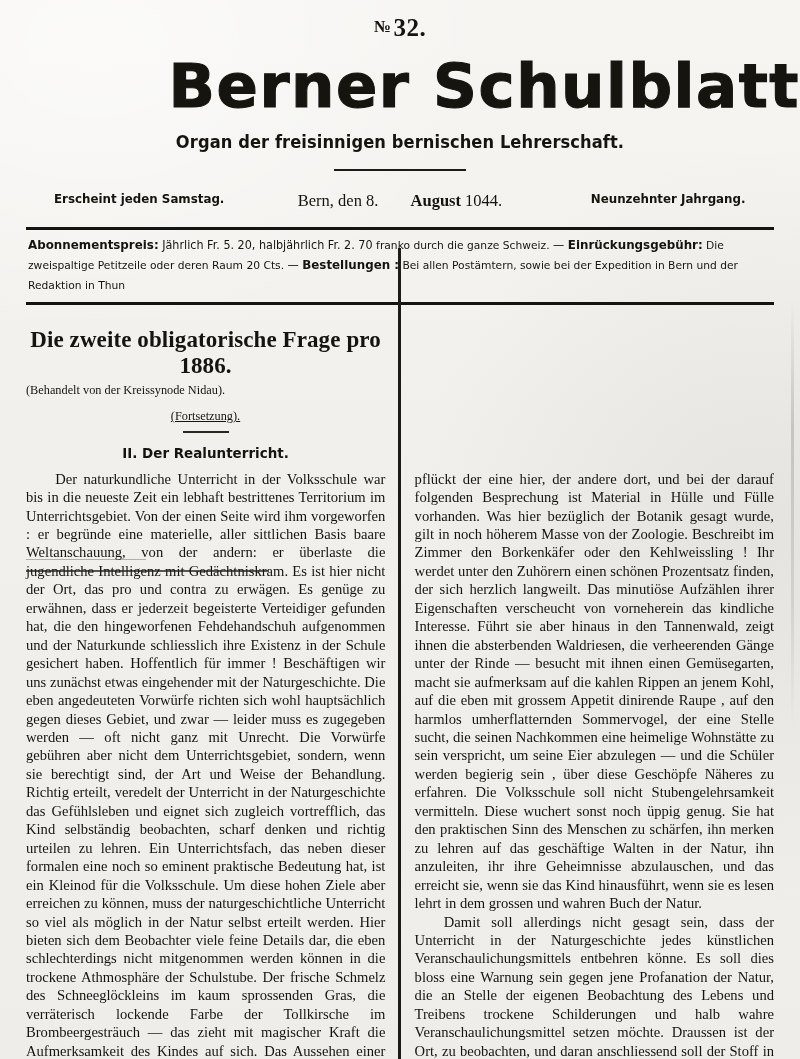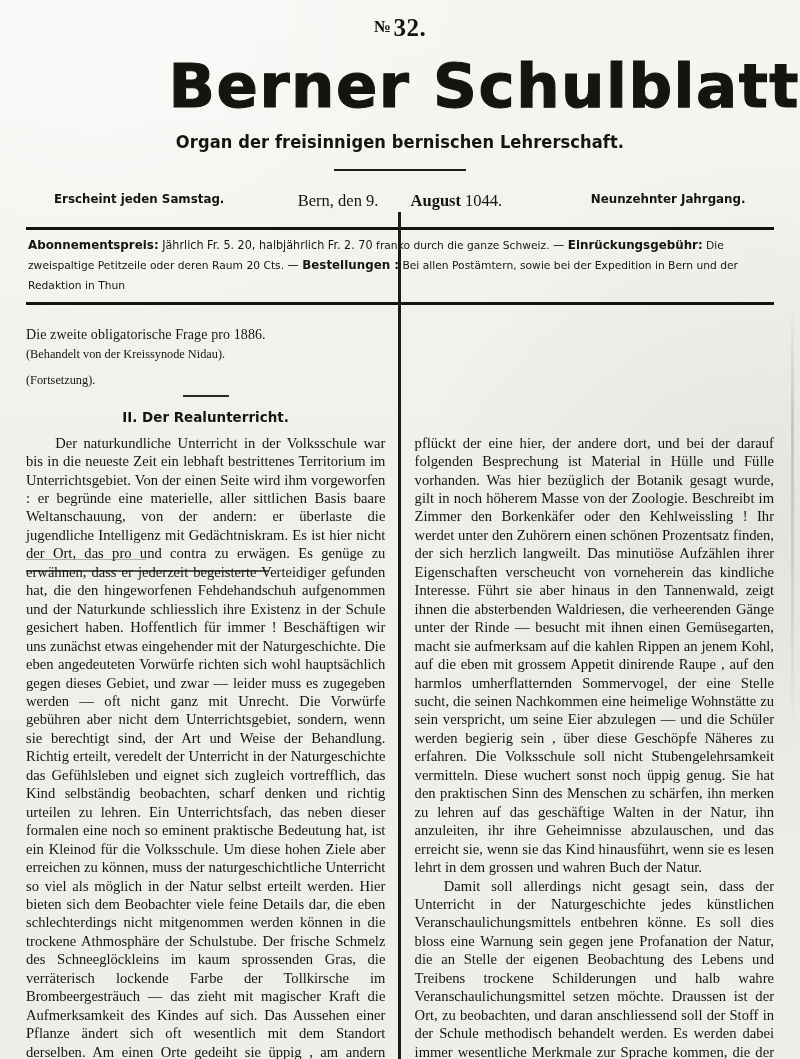--- a/index.html
+++ b/index.html
@@ -110,35 +110,37 @@
   }
   .band .lbl { font-weight: bold; font-size: 12.3px; }
   .band .sm  { font-size: 11.1px; }
 
   
   .article {
     margin: 22px 26px 0 26px;
     position: relative;
   }
   .art-head {
-    text-align: left;
-    font-weight: normal;
-    font-size: 14px;
+    text-align: center;
+    font-weight: bold;
+    font-size: 23px;
     letter-spacing: 0.1px;
     width: 48%;
   }
   .art-byline {
     font-size: 12.3px;
     margin-top: 4px;
     width: 48%;
   }
   .art-cont {
+    text-align: center;
     font-size: 12.3px;
     margin-top: 11px;
     width: 48%;
+    text-decoration: underline;
   }
   .rule-tiny {
     width: 46px;
     height: 1.6px;
     background: #2a2720;
     margin: 7px 0 0 0;
     position: relative;
     left: calc(24% - 23px);
   }
   .sec-head {
@@ -227,21 +229,21 @@
     </div>
 
     <div class="masthead-title">Berner Schulblatt</div>
 
     <div class="masthead-sub">Organ der freisinnigen bernischen Lehrerschaft.</div>
 
     <div class="rule-short"></div>
 
     <div class="info-row">
       <div class="info-left">Erscheint jeden Samstag.</div>
-      <div class="info-mid"><span>Bern, den 9. </span><b>August</b><span> 1044.</span></div>
+      <div class="info-mid"><span>Bern, den 8. </span><b>August</b><span> 1044.</span></div>
       <div class="info-right">Neunzehnter Jahrgang.</div>
     </div>
 
     <div class="band">
       <p><span class="lbl">Abonnementspreis:</span><span> Jährlich Fr. 5. 20, halbjährlich Fr. 2. 70 </span><span class="sm">franko durch die ganze Schweiz.</span><span> — </span><span class="lbl">Einrückungsgebühr:</span><span class="sm"> Die zweispaltige Petitzeile oder deren Raum 20 Cts. </span><span>— </span><span class="lbl">Bestellungen :</span><span class="sm"> Bei allen Postämtern, sowie bei der Expedition in Bern und der Redaktion in Thun</span></p>
     </div>
 
     <div class="article">
 
       <div class="artifact"></div>

